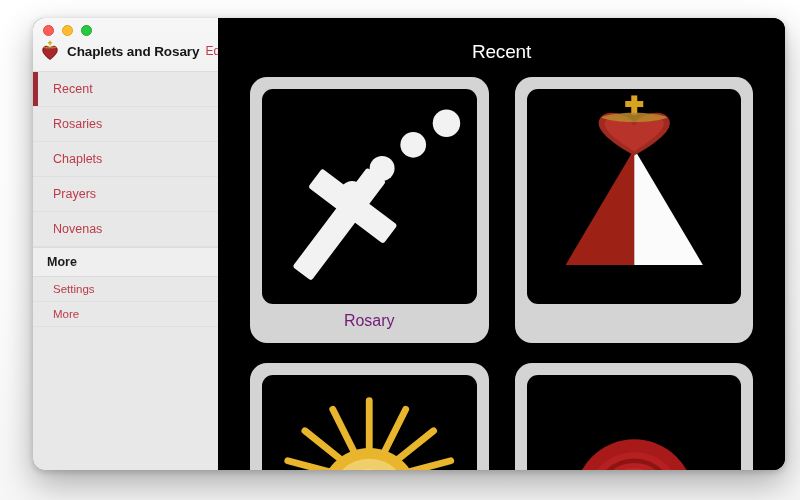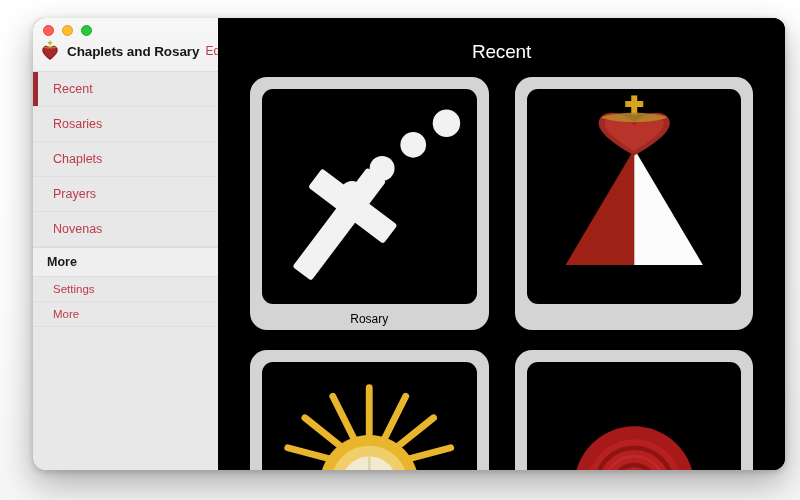--- a/index.html
+++ b/index.html
@@ -139,23 +139,23 @@
   }
   .card-art {
     width: 100%;
     aspect-ratio: 1 / 1;
     background: #000;
     border-radius: 11px;
     overflow: hidden;
   }
   .card-art svg { display:block; width:100%; height:100%; }
   .card-label {
-    font-size: 12px;
-    color: #000000;
-    padding: 8px 0 4px 0;
+    font-size: 16px;
+    color: #701a75;
+    padding: 8px 0 13px 0;
     text-align: center;
     white-space: nowrap;
   }
 </style>
 </head>
 <body>
 
 <div id="desktop"></div>
 
 <div id="window">

